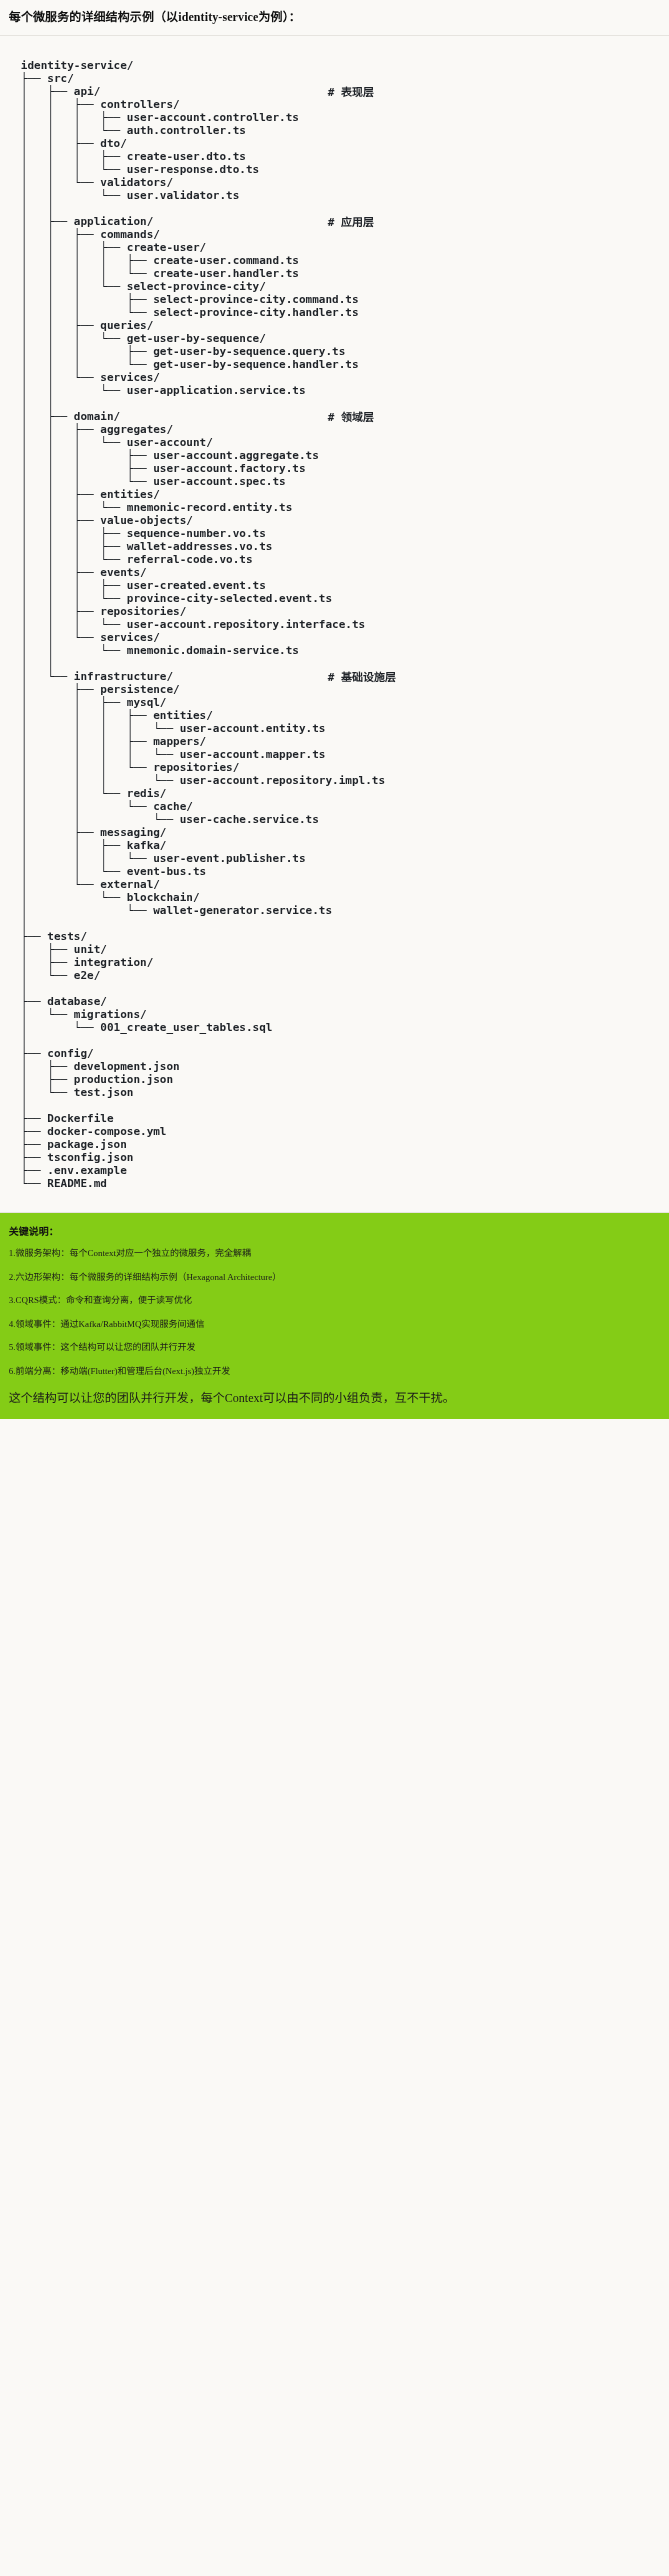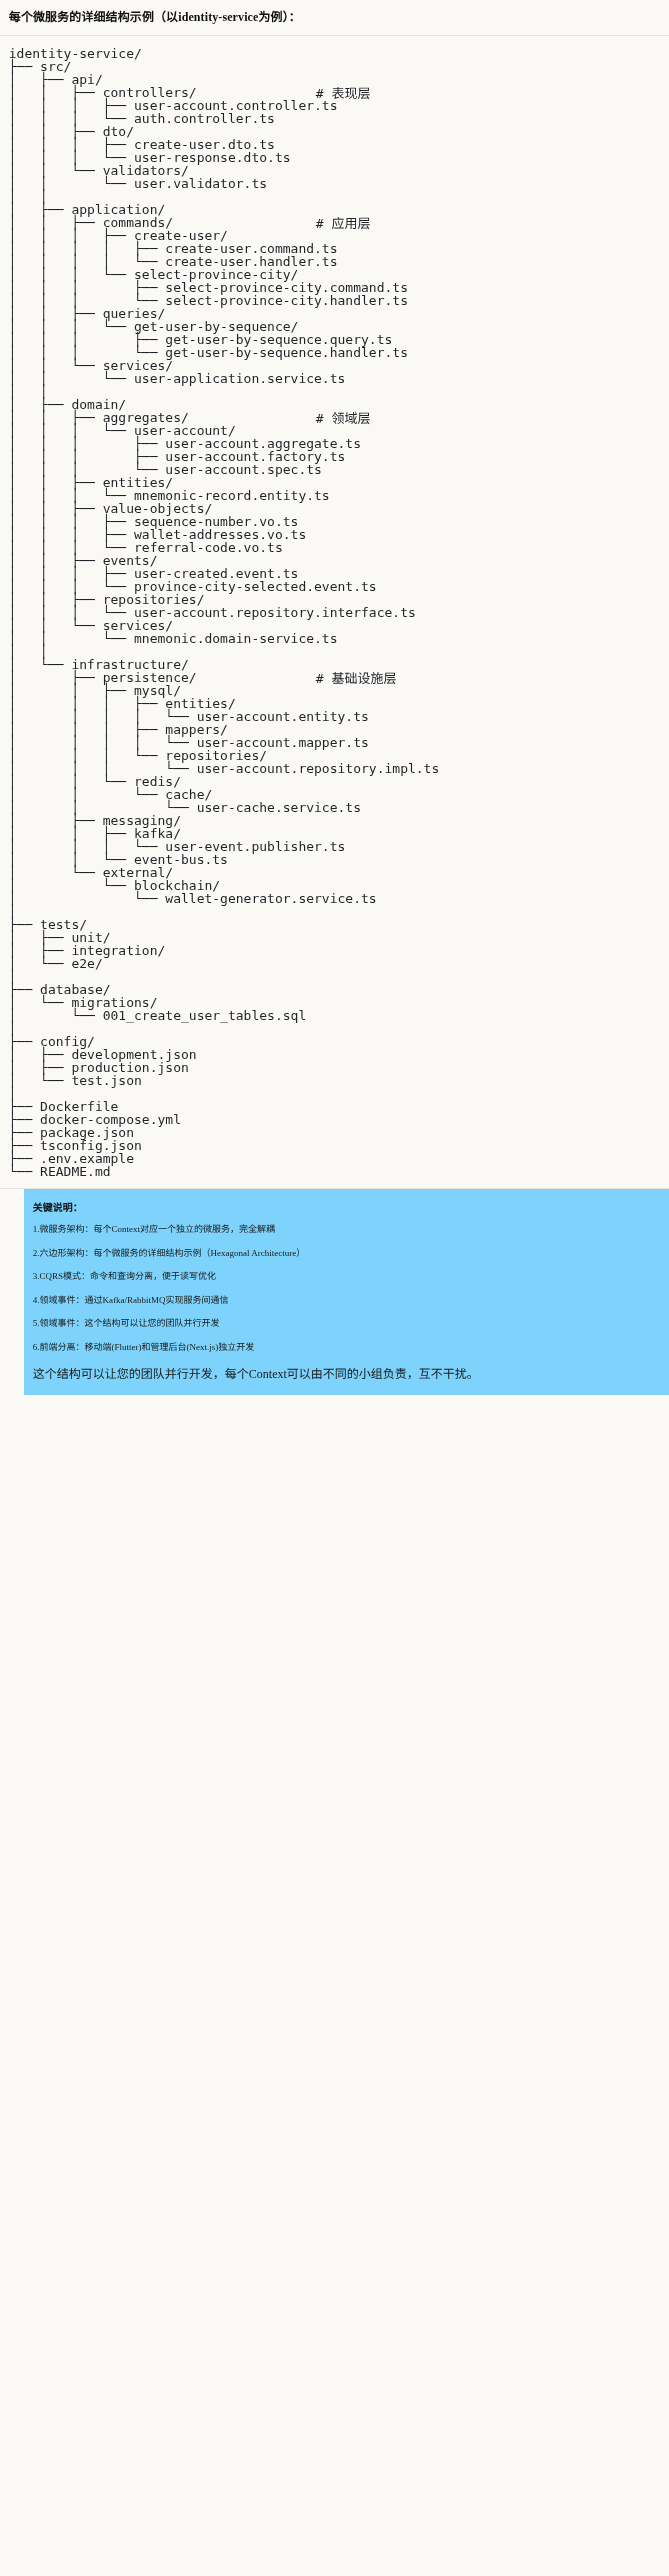--- a/index.html
+++ b/index.html
@@ -37,49 +37,49 @@
   }
 
   
   .tree-block {
     padding: 11.3px 8.8px 10px 8.8px;
     border-bottom: 0.6px solid #e6e4df;
     background: #faf9f6;
   }
   .tree {
     font-family: "DejaVu Sans Mono", "Liberation Mono", monospace;
-    font-size: 13px;
+    font-size: 11px;
     line-height: 13px;
     color: #1f2328;
     white-space: pre;
-    margin: 0;
+    margin: 12px;
     letter-spacing: 0px;
+    font-weight: bold;
   }
   .tree-row {
     display: block;
     height: 13px;
     white-space: pre;
     position: relative;
   }
   .tree-path {
     white-space: pre;
   }
   .tree-comment {
     position: absolute;
     left: 307px;
-    top: 14px;
+    top: 1px;
     white-space: pre;
     color: #1f2328;
   }
 
   
   .notes-block {
     padding: 10px 8.8px 11.3px 8.8px;
-    background: #7dd3fc;
-    margin-left: 24px;
+    background: #84cc16;
   }
   .notes-title {
     font-family: "Liberation Serif", "DejaVu Serif", serif;
     font-weight: bold;
     font-size: 10px;
     margin: 0 0 8.8px 0;
     color: #111111;
   }
   .note-item {
     font-family: "Liberation Serif", "DejaVu Serif", serif;

